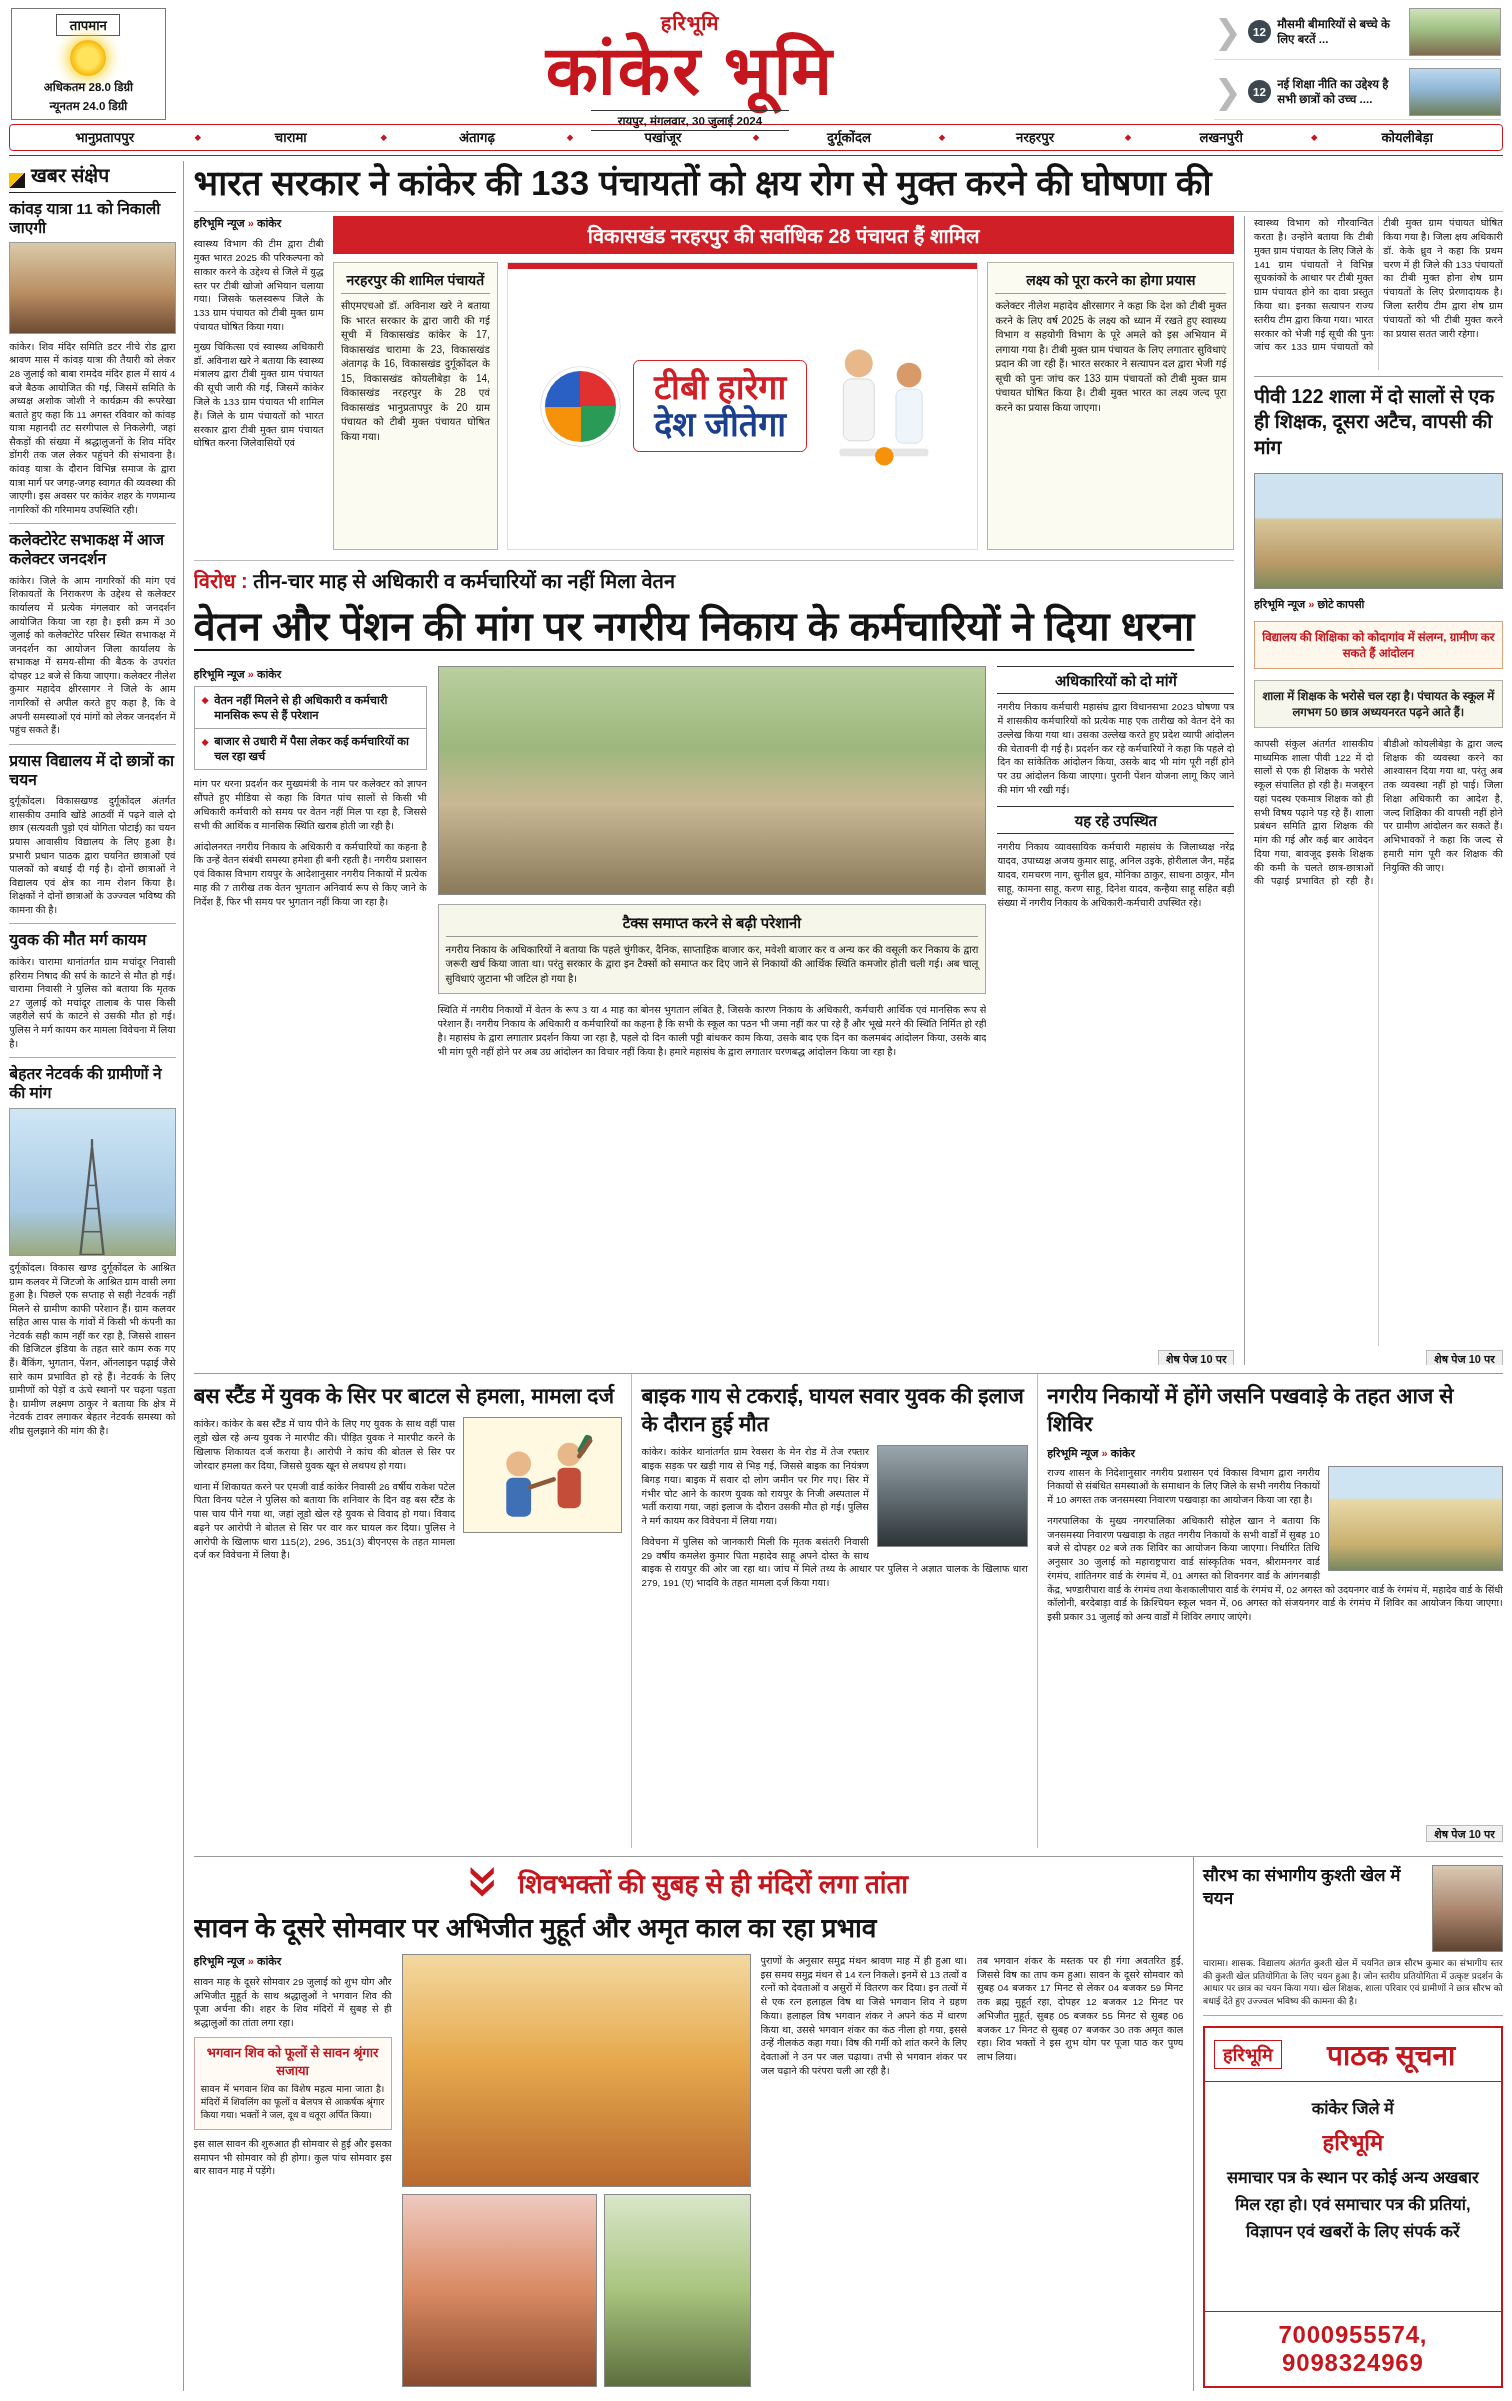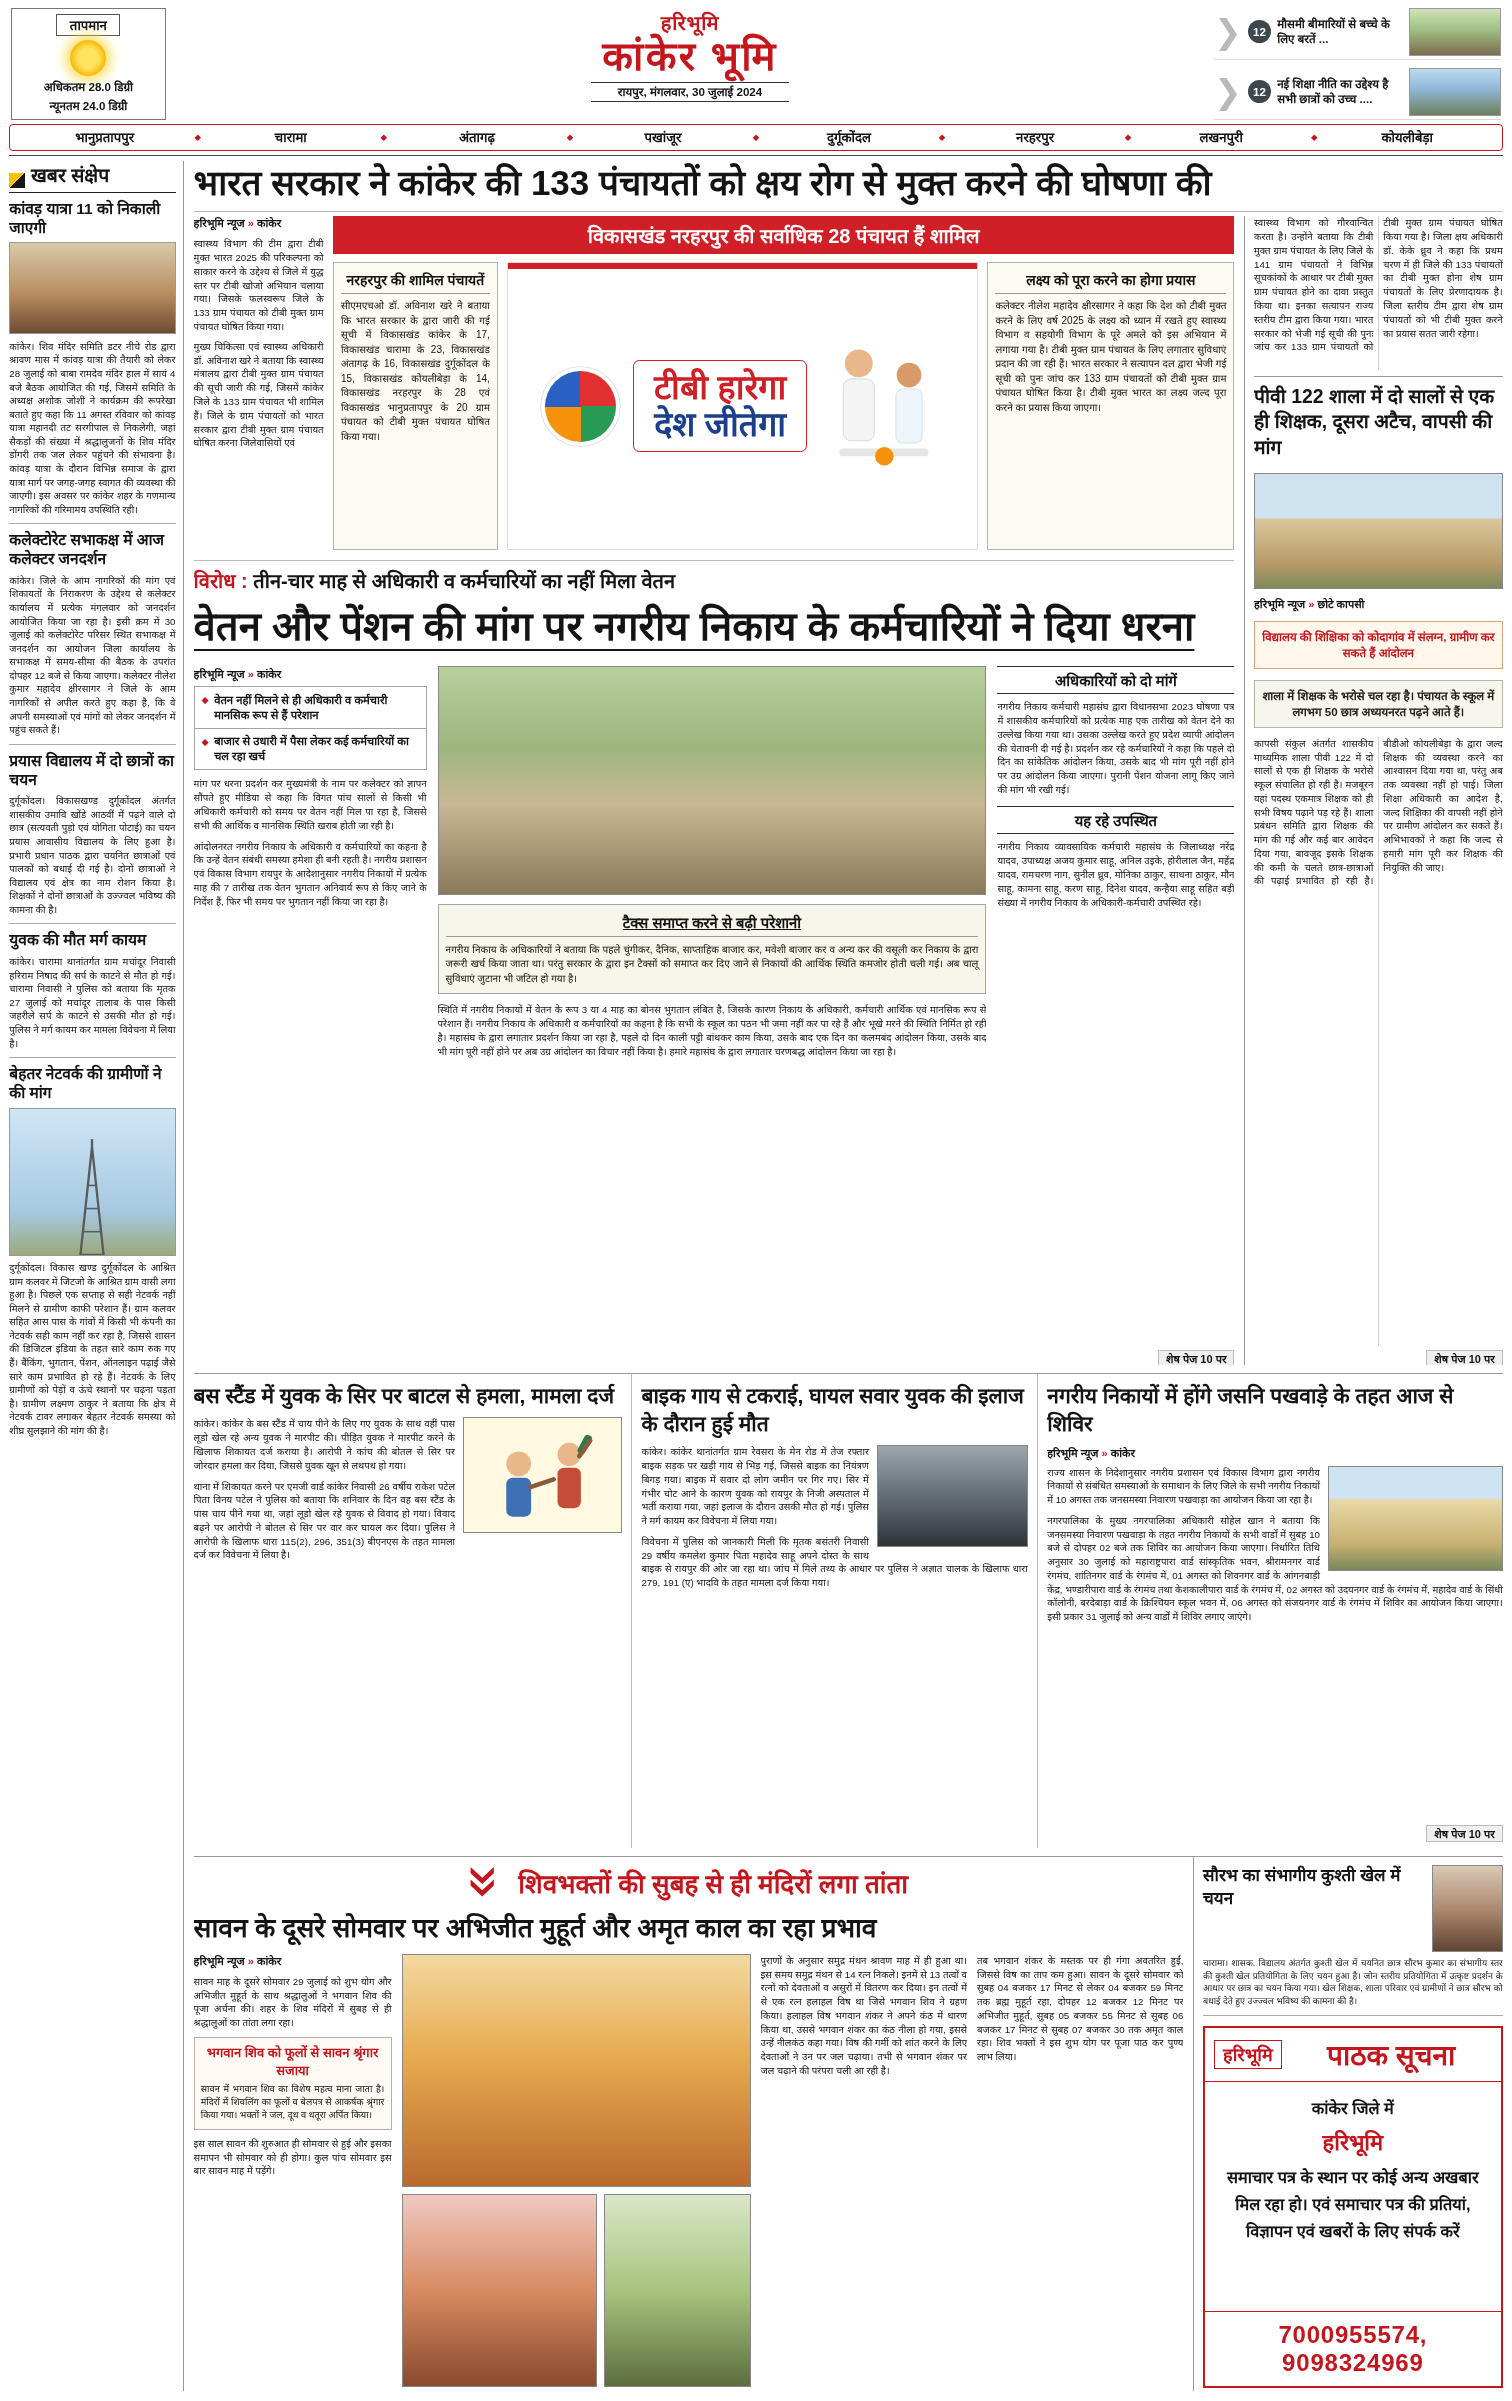--- a/index.html
+++ b/index.html
@@ -13,21 +13,21 @@
   .header { display:flex; gap:12.4px; height:118px; padding:3.1px 1.6px; }
   .weather { width:155px; border:1.2px solid #777; display:flex; flex-direction:column;
              align-items:center; justify-content:center; gap:3.9px; padding:4.7px; }
   .w-label { border:1.2px solid #555; padding:0.8px 12.4px; font-weight:700; font-size:13.2px; }
   .sun { width:36px; height:36px; border-radius:50%;
          background:radial-gradient(circle,#ffe35c 40%,#f7b500 72%);
          box-shadow:0 0 12.4px 3.9px #f9d94a; }
   .w-max,.w-min { font-size:11.6px; font-weight:700; }
   .mast-center { flex:1; text-align:center; padding-top:1.6px; }
   .brand-top { color:#c4161c; font-weight:800; font-size:20px; letter-spacing:0.8px; }
-  .brand-main { color:#c4161c; font-weight:800; font-size:40px; line-height:1.02; letter-spacing:2.3px; }
+  .brand-main { color:#c4161c; font-weight:800; font-size:68px; line-height:1.02; letter-spacing:2.3px; }
   .dateline { display:inline-block; margin-top:4.7px; border-top:1.2px solid #333; border-bottom:1.2px solid #333;
               padding:1.6px 26.4px; font-size:11.6px; font-weight:700; }
   .teasers { width:287px; display:flex; flex-direction:column; gap:7.8px; }
   .teaser { flex:1; display:flex; align-items:center; gap:6.2px; border-bottom:0.8px solid #ddd; padding-bottom:3.1px; }
   .t-chev { color:#b9b9b9; font-size:33px; font-weight:800; line-height:1; }
   .t-page { min-width:23px; height:23px; border-radius:50%; background:#3d4750; color:#fff;
             display:flex; align-items:center; justify-content:center; font-weight:700; font-size:11.6px; }
   .t-text { flex:1; font-size:11.6px; font-weight:700; line-height:1.25; }
   .t-photo { width:92px; height:48px; border:0.8px solid #999; }
   .ph-t1 { background:linear-gradient(180deg,#cfe3b8 0%,#9fbf83 45%,#7d6b4e 100%); }
@@ -104,21 +104,21 @@
             line-height:1.3; border-bottom:0.8px solid #a5a5a5; }
   .bullet:last-child { border-bottom:none; }
   .bk { color:#c4161c; font-size:9.3px; padding-top:1.6px; }
   .s-body { font-size:9.7px; text-align:justify; line-height:1.42; }
   .s-body p { margin-bottom:7px; }
   .s-mid { flex:1; overflow:hidden; display:flex; flex-direction:column; }
   .protest-photo { height:229px; border:0.8px solid #888;
       background:linear-gradient(180deg,#b9cf9e 0%,#9db77e 35%,#c9b894 60%,#8a7a5a 100%); }
   .tax-box { border:0.8px solid #a5a5a5; background:#f6f6ea; padding:7px; margin:9.3px 0; }
   .tax-title { text-align:center; font-weight:800; font-size:14.8px; border-bottom:0.8px solid #999;
-               padding-bottom:3.9px; margin-bottom:5.4px;text-decoration:underline; }
+               padding-bottom:3.9px; margin-bottom:5.4px; }
   .s-col3 { width:237px; overflow:hidden; display:flex; flex-direction:column; }
   .col3-title { font-weight:800; font-size:14.8px; text-align:center; border-top:1.2px solid #333;
                 border-bottom:1.2px solid #333; padding:3.1px 0; margin-bottom:6.2px; }
   .more { margin-top:auto; text-align:right; font-weight:800; font-size:11px; padding-top:4.7px; }
   .more span { background:#efefef; border:0.8px solid #bbb; padding:1.6px 7px; }
 
   
   .lead-cont { font-size:9.7px; text-align:justify; line-height:1.42; columns:2; column-gap:10px;
                column-rule:0.8px solid #ccc; height:161px; overflow:hidden; border-bottom:1.2px solid #999;
                padding-bottom:6.2px; }

